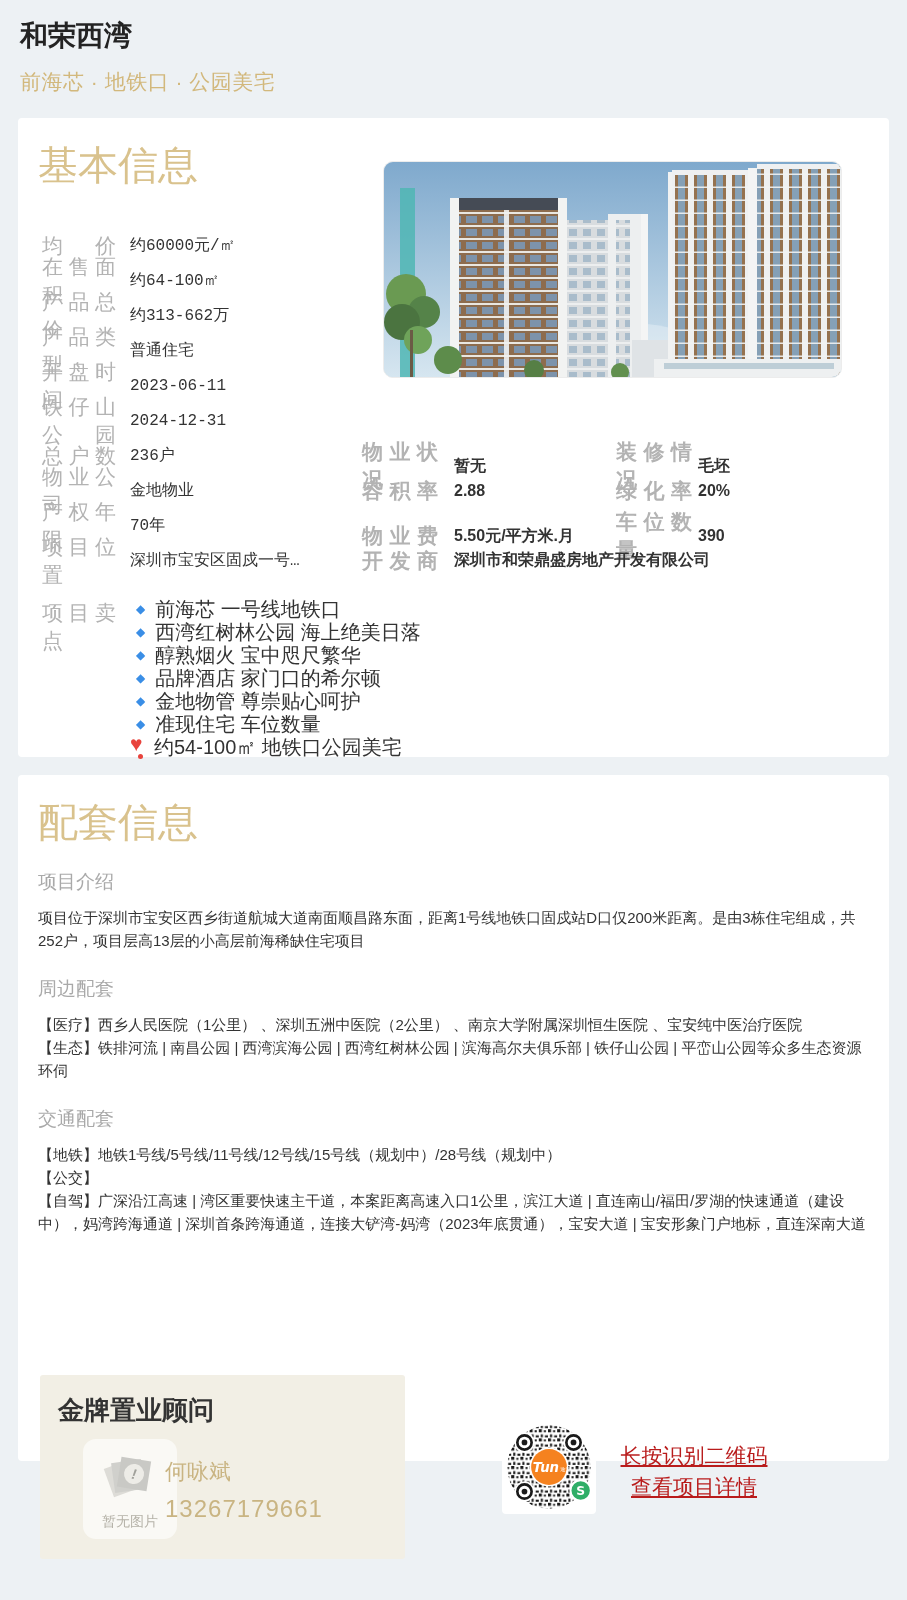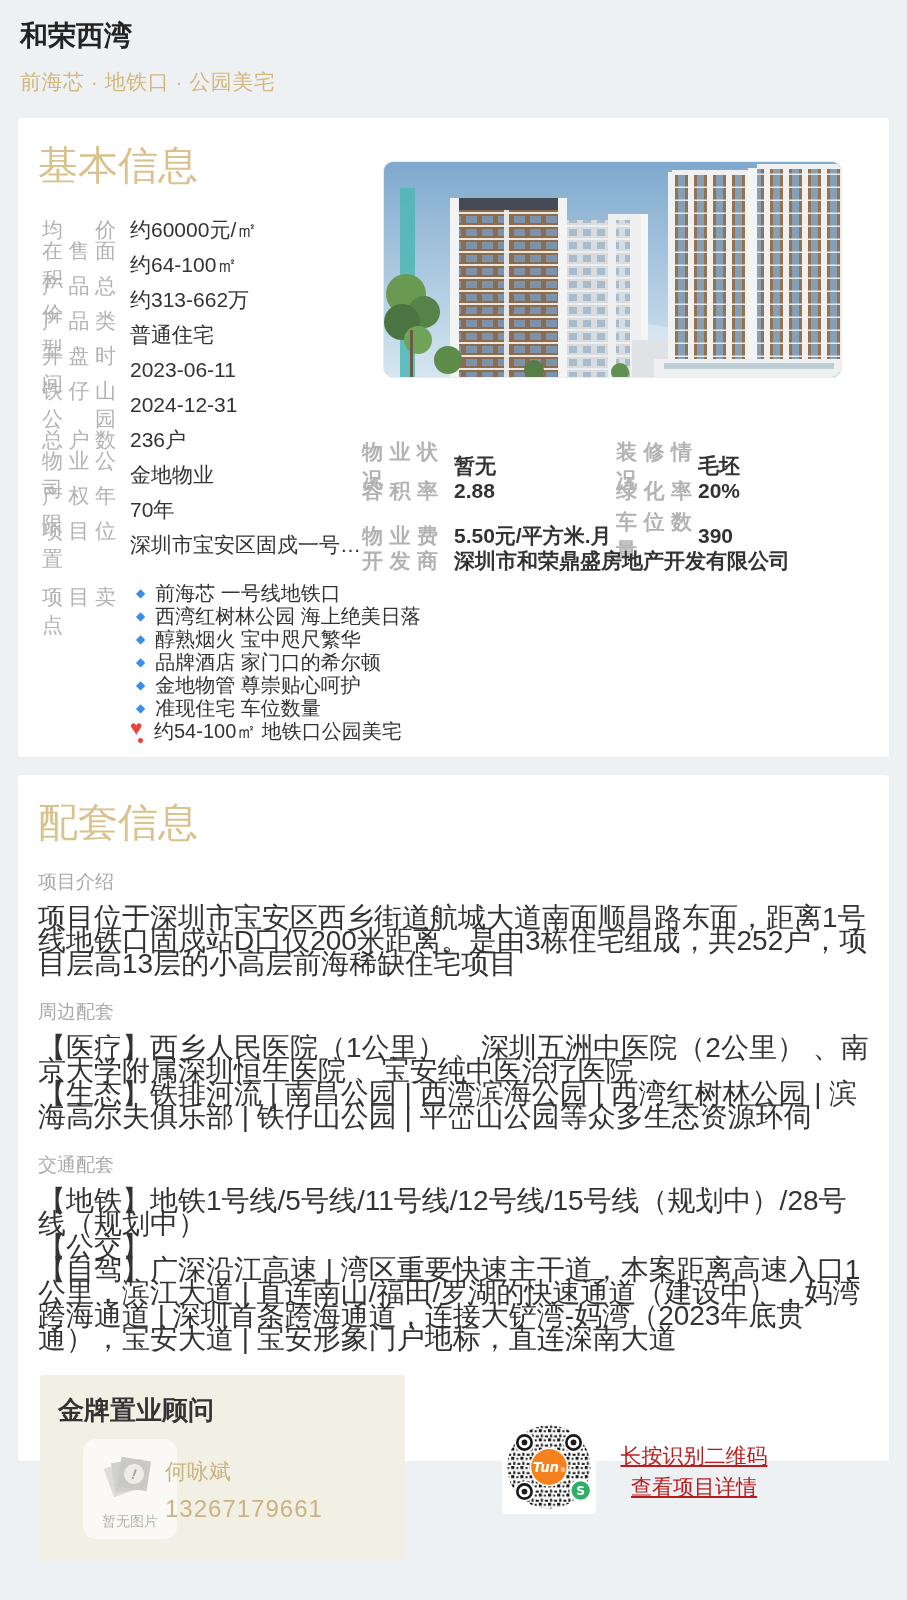--- a/index.html
+++ b/index.html
@@ -8,25 +8,25 @@
   
   .header{position:absolute;left:20px;top:18px;}
   .page-title{font-size:28px;font-weight:700;color:#232323;line-height:36px;}
   .page-subtitle{margin-top:14px;font-size:21px;color:#d2b87c;letter-spacing:.5px;}
   
   .card{position:absolute;left:18px;width:871px;background:#fff;border-radius:4px;box-sizing:border-box;}
   .card1{top:118px;height:639px;padding:24px 20px;}
   .card2{top:775px;height:686px;padding:24px 20px;}
   .section-title{font-size:40px;line-height:46px;font-weight:500;color:#d9c28d;}
   
-  .info-rows{margin-top:24px;}
+  .info-rows{margin-top:40px;font-family:Liberation Mono, monospace;}
   .irow{display:flex;align-items:center;height:35px;padding-left:4px;}
   .jl{display:inline-block;text-align:justify;text-align-last:justify;color:#b3b3b3;font-size:21px;flex-shrink:0;}
   .irow .jl{width:74px;margin-right:14px;}
-  .v{font-size:21px;color:#333;white-space:nowrap;}
+  .v{font-size:16px;color:#333;white-space:nowrap;}
   
   .sell{display:flex;margin-top:20px;padding-left:4px;}
   .sell .jl{width:74px;margin-right:14px;padding-top:1px;}
   .sp-line{display:flex;align-items:center;font-size:20px;line-height:23px;color:#333;}
   .dia{color:#3a8ee6;font-size:12px;margin:0 10px 0 6px;flex-shrink:0;}
   .heart-icon{position:relative;display:inline-block;width:24px;height:23px;flex-shrink:0;}
   .heart-icon::before{content:"\2665";position:absolute;left:0;top:-4px;font-size:21px;color:#e8433c;}
   .heart-icon::after{content:"";position:absolute;left:8px;bottom:0;width:5px;height:5px;border-radius:50%;background:#e8433c;}
   
   .photo{position:absolute;left:365px;top:43px;width:457px;height:215px;border-radius:10px;overflow:hidden;
@@ -34,21 +34,21 @@
   .photo svg{display:block;}
   
   .right-info{position:absolute;left:344px;top:320px;width:486px;font-weight:bold;}
   .rrow{display:grid;grid-template-columns:92px 162px 82px 1fr;align-items:center;height:35px;}
   .rrow .jl{width:76px;}
   .devrow{display:flex;align-items:center;height:35px;}
   .devrow .jl{width:76px;margin-right:16px;}
   
   .sub-label{margin-top:24px;font-size:19px;color:#a9a9a9;}
   .para-block{margin-top:11px;}
-  .para{font-size:28px;line-height:23px;color:#333;}
+  .para{font-size:15px;line-height:23px;color:#333;}
   
   .agent-card{position:absolute;left:40px;top:1375px;width:365px;height:184px;background:#f2efe5;
               border-radius:3px;box-sizing:border-box;padding:18px 18px;}
   .agent-title{font-size:26px;font-weight:600;color:#333;}
   .agent-photo{position:absolute;left:18px;top:64px;width:94px;height:100px;background:#faf9f5;border-radius:13px;margin-left:25px;}
   .noimg-icon{position:relative;width:56px;height:48px;margin:16px auto 6px;}
   .ph{position:absolute;width:30px;height:30px;background:#d6d6d2;}
   .ph1{left:6px;top:8px;transform:rotate(-20deg);background:#dddcd7;}
   .ph2{left:11px;top:6px;transform:rotate(-8deg);background:#d0d0cc;}
   .ph3{left:17px;top:4px;transform:rotate(9deg);background:#c9c9c5;display:flex;align-items:center;justify-content:center;}

